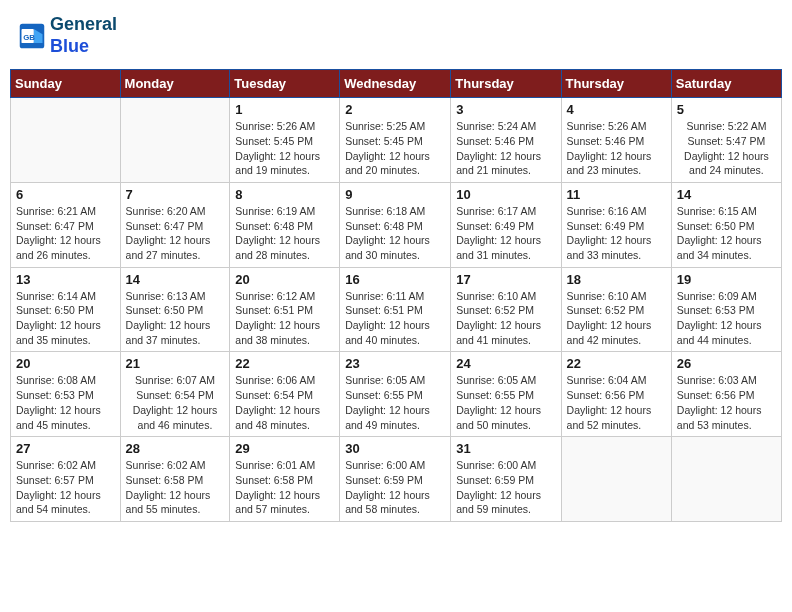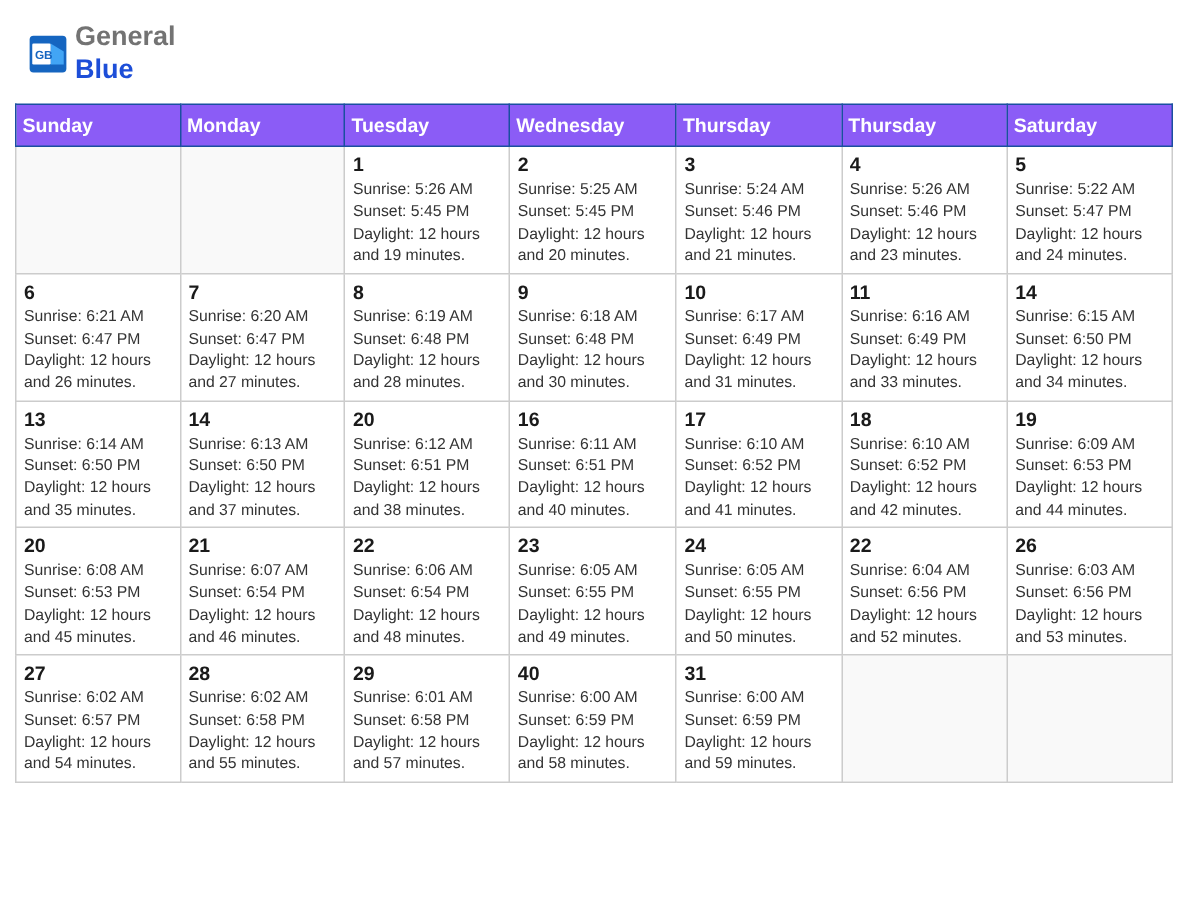--- a/index.html
+++ b/index.html
@@ -22,21 +22,21 @@
       align-items: center;
       gap: 4px;
     }
     .logo-text {
       font-size: 18px;
       font-weight: bold;
       color: #1a1a1a;
       line-height: 1.2;
     }
     .logo-text span {
-      color: #737373;
+      color: #0c4a6e;
     }
     .logo-icon {
       width: 28px;
       height: 28px;
     }
     .title-block {
       text-align: right;
     }
     .title-month {
       font-size: 32px;
@@ -46,21 +46,21 @@
     .title-location {
       font-size: 16px;
       color: #444;
     }
     .calendar {
       width: 100%;
       border-collapse: collapse;
       border: 1px solid #ccc;
     }
     .calendar th {
-      background: #8b5cf6;
+      background: #7f1d1d;
       color: #fff;
       font-size: 13px;
       font-weight: bold;
       padding: 6px 4px;
       text-align: left;
       border: 1px solid #1a4fa0;
       margin-top: 12px;
     }
     .calendar td {
       border: 1px solid #ccc;
@@ -144,21 +144,21 @@
 Daylight: 12 hours and 21 minutes.</div>
         </td>
         <td>
           <div class="day-number">4</div>
           <div class="day-info" style="white-space: pre-line;">Sunrise: 5:26 AM
 Sunset: 5:46 PM
 Daylight: 12 hours and 23 minutes.</div>
         </td>
         <td>
           <div class="day-number">5</div>
-          <div class="day-info" style="white-space: pre-line;">Sunrise: 5:22 AM
+          <div class="day-info" style="white-space: pre-line; text-align: center;">Sunrise: 5:22 AM
 Sunset: 5:47 PM
 Daylight: 12 hours and 24 minutes.</div>
         </td>
       </tr>
       <tr>
         <td>
           <div class="day-number">6</div>
           <div class="day-info" style="white-space: pre-line;">Sunrise: 6:21 AM
 Sunset: 6:47 PM
 Daylight: 12 hours and 26 minutes.</div>
@@ -246,21 +246,21 @@
       </tr>
       <tr>
         <td>
           <div class="day-number">20</div>
           <div class="day-info" style="white-space: pre-line;">Sunrise: 6:08 AM
 Sunset: 6:53 PM
 Daylight: 12 hours and 45 minutes.</div>
         </td>
         <td>
           <div class="day-number">21</div>
-          <div class="day-info" style="white-space: pre-line;">Sunrise: 6:07 AM
+          <div class="day-info" style="white-space: pre-line; text-align: center;">Sunrise: 6:07 AM
 Sunset: 6:54 PM
 Daylight: 12 hours and 46 minutes.</div>
         </td>
         <td>
           <div class="day-number">22</div>
           <div class="day-info" style="white-space: pre-line;">Sunrise: 6:06 AM
 Sunset: 6:54 PM
 Daylight: 12 hours and 48 minutes.</div>
         </td>
         <td>
@@ -301,21 +301,21 @@
 Sunset: 6:58 PM
 Daylight: 12 hours and 55 minutes.</div>
         </td>
         <td>
           <div class="day-number">29</div>
           <div class="day-info" style="white-space: pre-line;">Sunrise: 6:01 AM
 Sunset: 6:58 PM
 Daylight: 12 hours and 57 minutes.</div>
         </td>
         <td>
-          <div class="day-number">40</div>
+          <div class="day-number">30</div>
           <div class="day-info" style="white-space: pre-line;">Sunrise: 6:00 AM
 Sunset: 6:59 PM
 Daylight: 12 hours and 58 minutes.</div>
         </td>
         <td>
           <div class="day-number">31</div>
           <div class="day-info" style="white-space: pre-line;">Sunrise: 6:00 AM
 Sunset: 6:59 PM
 Daylight: 12 hours and 59 minutes.</div>
         </td>

